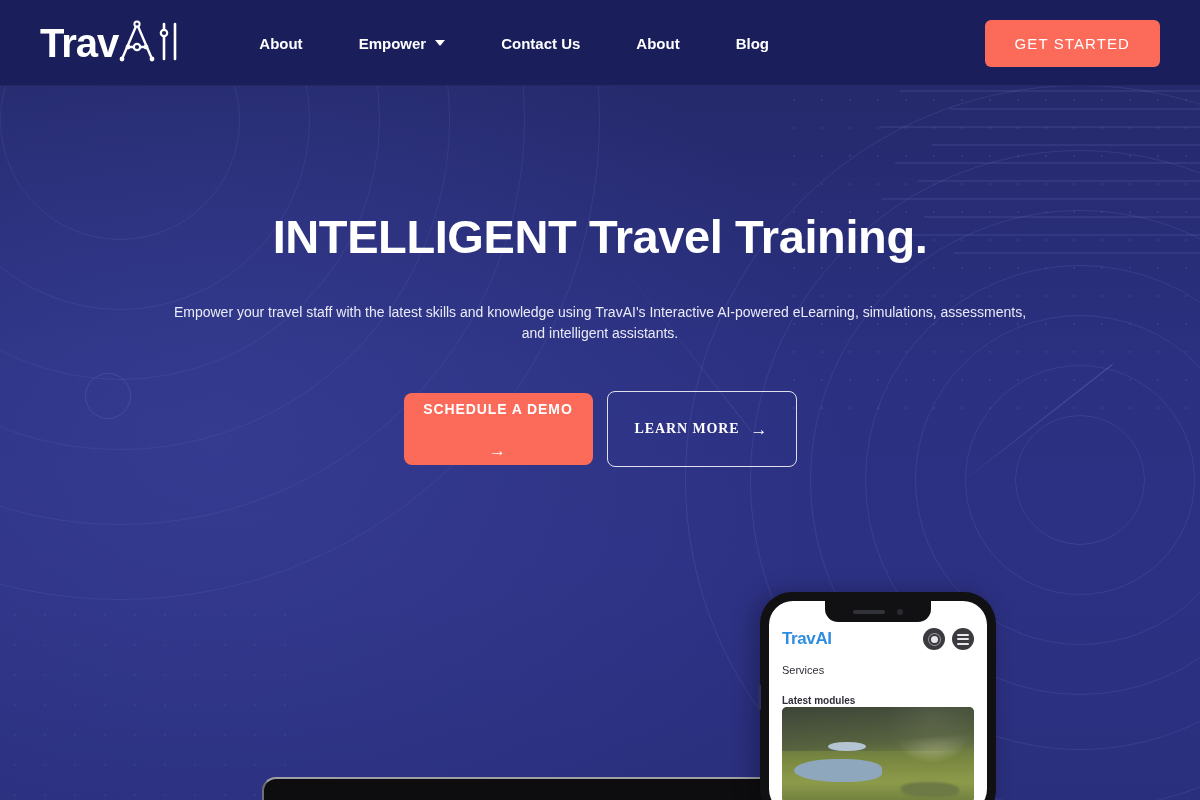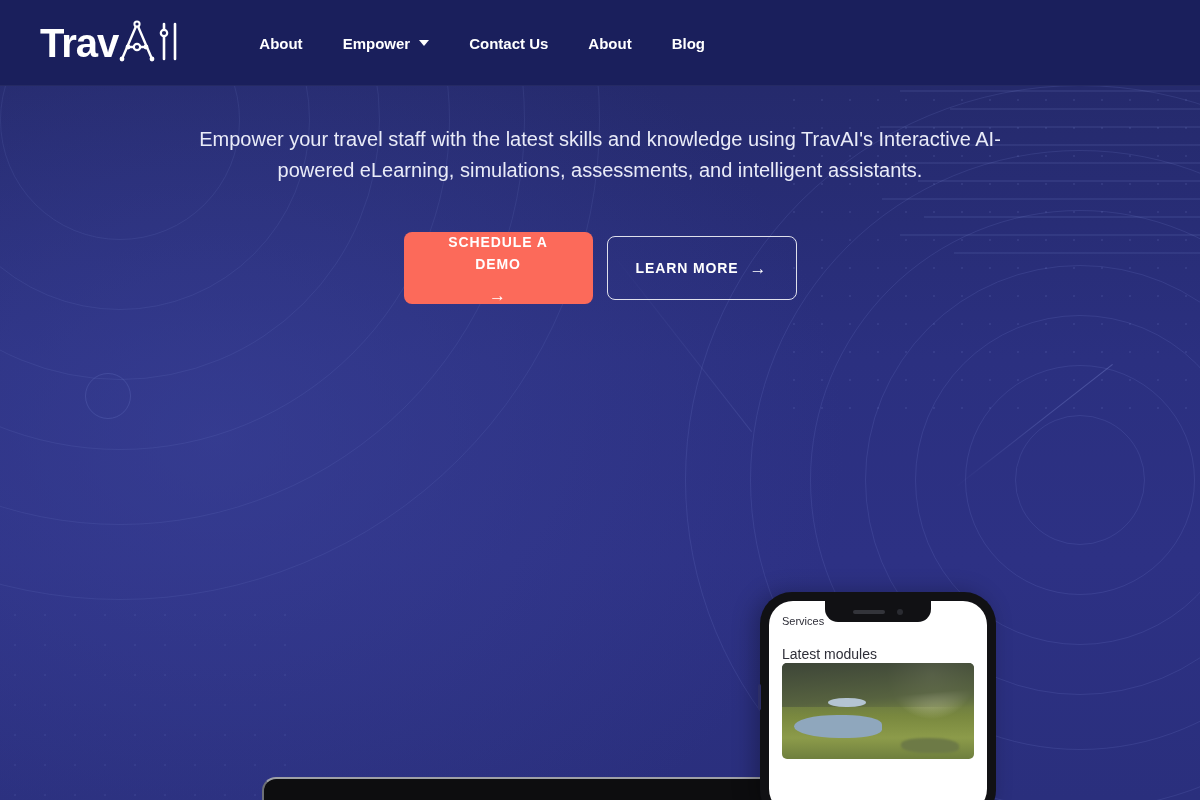--- a/index.html
+++ b/index.html
@@ -120,21 +120,21 @@
     font-weight:bold;
     color:#ffffff;
     letter-spacing:-1px;
     line-height:1;
   }
   .logo-ai { display:inline-block; vertical-align:middle; margin-left:1px; }
 
   .nav {
     display:flex;
     align-items:flex-start;
-    gap:0;
+    gap:16px;
     margin-left:78px;
     flex:1;
   }
   .nav-item {
     display:flex; align-items:center; gap:9px;
     color:#ffffff;
     font-size:15px;
     font-weight:bold;
     padding:0 20px;
     cursor:pointer;
@@ -174,21 +174,21 @@
     margin-top:125px;
     font-size:47px;
     font-weight:bold;
     color:#ffffff;
     letter-spacing:-0.4px;
     line-height:1.12;
   }
   .subhead {
     margin:38px auto 0;
     width:860px;
-    font-size:20px;
+    font-size:14px;
     line-height:1.55;
     color:#e9ebf8;
     font-weight:300;
   }
 
   .btn-row {
     margin-top:46px;
     display:flex;
     justify-content:center;
     align-items:center;
@@ -206,29 +206,30 @@
     font-family:"Liberation Sans", sans-serif;
   }
   .btn-primary {
     width:189px; height:72px;
     background:#fc6a5a;
     color:#ffffff;
     border:none;
     border-radius:8px;
     line-height:1.55;
     flex-wrap:wrap;
-    padding:0 22px;
+    padding:0 16px;
   }
   .btn-primary .label { display:block; }
   .btn-secondary {
-    width:190px; height:64px;
+    width:190px; height:76px;
     background:transparent;
     color:#ffffff;
     border:1.5px solid rgba(255,255,255,0.85);
     border-radius:8px;
+    font-family:Liberation Serif, serif;
   }
   .arrow { display:inline-block; font-size:17px; line-height:1; font-weight:400; }
 
   
   .devices { position:absolute; inset:0; z-index:12; pointer-events:none; }
 
   .laptop {
     position:absolute;
     left:262px; top:777px;
     width:545px; height:90px;
@@ -283,21 +284,21 @@
     border-radius:50%;
     background:#3b3b3f;
     display:flex; align-items:center; justify-content:center;
   }
   .sun-dot { width:7px; height:7px; border-radius:50%; background:#e8e8ea; box-shadow:0 0 0 2px #3b3b3f, 0 0 0 3px rgba(232,232,234,0.55); }
   .burger { display:flex; flex-direction:column; gap:2.5px; }
   .burger i { display:block; width:12px; height:2px; background:#e8e8ea; border-radius:1px; }
 
   .phone-body { padding:14px 13px 0 13px; }
   .ph-h1 { font-size:11px; color:#2e2e38; margin-bottom:19px; }
-  .ph-h2 { font-size:14px; color:#2e2e38; font-weight:normal; margin-bottom:1px; }
+  .ph-h2 { font-size:10px; color:#2e2e38; font-weight:bold; margin-bottom:1px; }
 
   .ph-card {
     width:100%; height:96px;
     border-radius:5px;
     overflow:hidden;
     position:relative;
     background:
       radial-gradient(circle at 78% 12%, rgba(255,250,225,0.85) 0%, rgba(255,250,225,0) 26%),
       linear-gradient(180deg, #4b5544 0%, #5d6b46 26%, #79883f 55%, #8c9b4a 78%, #6f7f3e 100%);
   }
@@ -417,23 +418,25 @@
         <span>Contact Us</span>
       </div>
       <div class="nav-item">
         <span>About</span>
       </div>
       <div class="nav-item">
         <span>Blog</span>
       </div>
     </nav>
 
+    <button class="cta-header">GET STARTED</button>
   </div>
 
   <div class="hero">
+    <h1 class="headline">INTELLIGENT Travel Training.</h1>
     <p class="subhead">Empower your travel staff with the latest skills and knowledge using TravAI's Interactive AI-powered eLearning, simulations, assessments, and intelligent assistants.</p>
 
     <div class="btn-row">
       <button class="btn btn-primary">
         <span class="label">SCHEDULE A DEMO</span>
         <span class="arrow">→</span>
       </button>
       <button class="btn btn-secondary">
         <span class="label">LEARN MORE</span>
         <span class="arrow">→</span>
@@ -447,20 +450,37 @@
 
     <div class="phone">
       <div class="phone-side"></div>
       <div class="phone-screen">
 
         <div class="notch">
           <span class="speaker"></span>
           <span class="cam"></span>
         </div>
 
+        <div class="phone-top">
+          <div class="phone-logo">
+            <span>Trav</span><span>AI</span>
+          </div>
+          <div class="phone-icons">
+            <span class="circ-icon">
+              <span class="sun-dot"></span>
+            </span>
+            <span class="circ-icon">
+              <span class="burger">
+                <i></i>
+                  <i></i>
+                  <i></i>
+              </span>
+            </span>
+          </div>
+        </div>
 
         <div class="phone-body">
           <div class="ph-h1">Services</div>
           <div class="ph-h2">Latest modules</div>
           <div class="ph-card">
             <span class="ph-ridge"></span>
             <span class="ph-lake-b"></span>
             <span class="ph-lake-a"></span>
             <span class="ph-rock"></span>
           </div>

